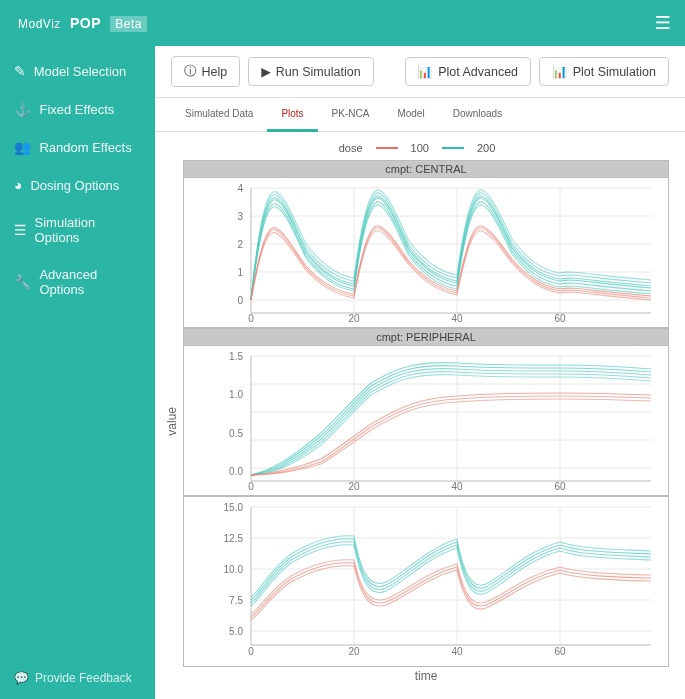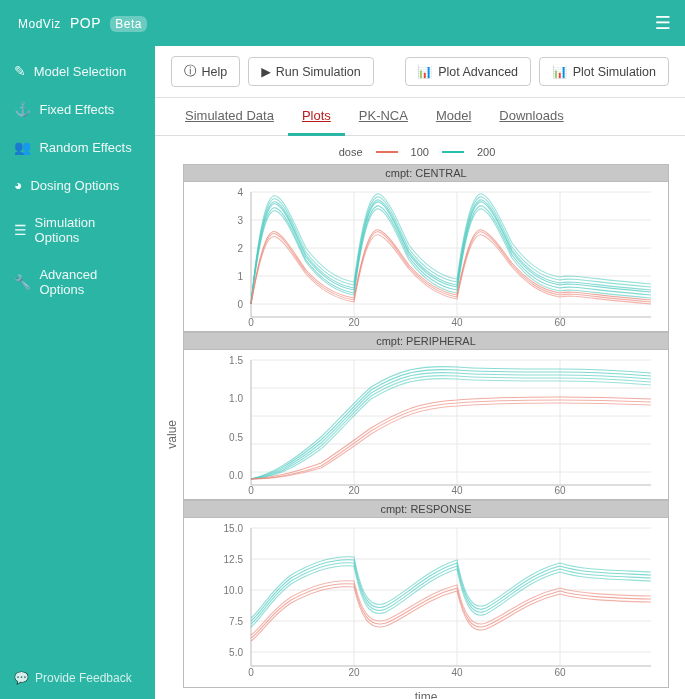--- a/index.html
+++ b/index.html
@@ -10,21 +10,21 @@
       background: #2ab5a5;
       color: white;
       height: 46px;
       display: flex;
       align-items: center;
       padding: 0 14px;
       flex-shrink: 0;
     }
     .header-title { font-size: 17px; font-weight: 700; letter-spacing: 0.5px; }
     .header-title span { font-weight: 400; font-size: 12px; margin-left: 4px; }
-    .header-badge { background: rgba(255,255,255,0.3); font-size: 9px; padding: 1px 5px; border-radius: 6px; margin-left: 5px; margin-top: 28px; }
+    .header-badge { background: rgba(255,255,255,0.3); font-size: 9px; padding: 1px 5px; border-radius: 1px; margin-left: 5px; margin-top: 28px; }
     .hamburger { margin-left: auto; cursor: pointer; font-size: 18px; }
 
     
     .main-layout { display: flex; flex: 1; overflow: hidden; }
 
     
     .sidebar {
       width: 155px;
       background: #2ab5a5;
       color: white;
@@ -89,26 +89,25 @@
     
     .tabs {
       display: flex;
       align-items: flex-end;
       padding: 0 16px;
       border-bottom: 1px solid #ddd;
       flex-shrink: 0;
     }
     .tab {
       padding: 10px 14px;
-      font-size: 13px;
+      font-size: 10px;
       color: #666;
       cursor: pointer;
       border-bottom: 3px solid transparent;
       margin-bottom: -1px;
-      text-decoration: underline;
     }
     .tab.active { color: #b91c1c; border-bottom-color: #2ab5a5; font-weight: 500; }
 
     
     .chart-area {
       flex: 1;
       overflow-y: auto;
       padding: 10px 16px 10px 10px;
       display: flex;
       flex-direction: column;
@@ -183,21 +182,21 @@
       font-size: 12px;
       color: #666;
       margin-top: 2px;
     }
   </style>
 </head>
 <body>
 
 <div class="header">
   <span class="header-title">
-    <span>ModViz</span>&nbsp;<span style="font-weight:400;font-size:14px;">POP</span>
+    <span>ModViz</span>&nbsp;<span style="font-weight:700;font-size:14px;">POP</span>
     <span class="header-badge">Beta</span>
   </span>
   <span class="hamburger">☰</span>
 </div>
 
 <div class="main-layout">
 
   <div class="sidebar">
     <div class="sidebar-item">
       <span class="icon">✎</span>
@@ -367,21 +366,20 @@
 
                   <path d="M60,129 C80,128 100,124 130,113 C150,100 163,90 180,78 C210,60 230,52 266,50 C290,48 330,47 369,47 C400,47 435,48 460,49" stroke="#e87060" stroke-width="1.1" fill="none" opacity="0.7"></path>
                   <path d="M60,129 C80,129 100,126 130,116 C150,103 163,93 180,81 C210,63 230,55 266,53 C290,51 330,50 369,50 C400,50 435,51 460,52" stroke="#e87060" stroke-width="1.1" fill="none" opacity="0.65"></path>
                   <path d="M60,129 C80,129 100,127 130,118 C150,106 163,96 180,84 C210,66 230,58 266,56 C290,54 330,53 369,53 C400,53 435,54 460,55" stroke="#e87060" stroke-width="1.1" fill="none" opacity="0.6"></path>
                 </g>
               </svg>
             </div>
           </div>
 
           <div class="chart-panel">
-            <div class="chart-panel-title">cmpt: RESPONSE</div>
             <div class="chart-svg-wrap">
               <svg width="100%" height="165" viewBox="0 0 470 165">
 
                 <line class="grid-line" x1="60" y1="10" x2="460" y2="10"></line>
                 <line class="grid-line" x1="60" y1="41" x2="460" y2="41"></line>
                 <line class="grid-line" x1="60" y1="72" x2="460" y2="72"></line>
                 <line class="grid-line" x1="60" y1="103" x2="460" y2="103"></line>
                 <line class="grid-line" x1="60" y1="134" x2="460" y2="134"></line>
                 <line class="grid-line" x1="163" y1="10" x2="163" y2="148"></line>
                 <line class="grid-line" x1="266" y1="10" x2="266" y2="148"></line>

